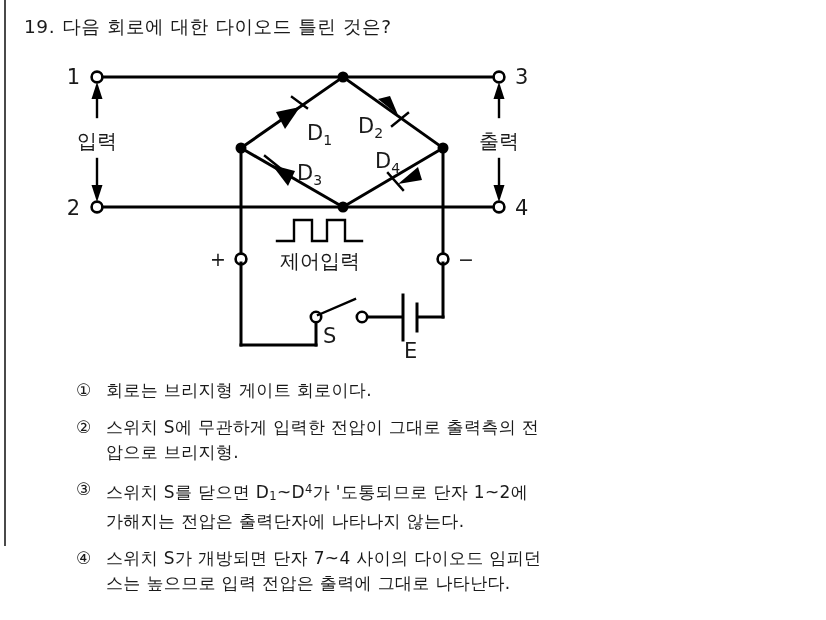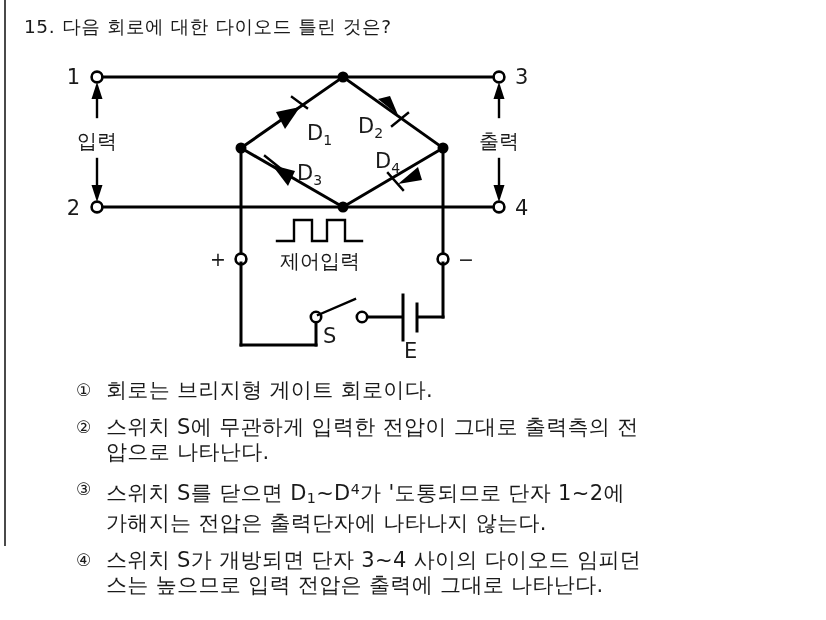--- a/index.html
+++ b/index.html
@@ -62,36 +62,36 @@
   }
   .option-marker {
     flex: 0 0 auto;
     width: 30px;
     font-size: 17px;
     line-height: 25.5px;
     color: #1a1a1a;
   }
   .option-text {
     flex: 1 1 auto;
-    font-size: 21px;
+    font-size: 17px;
     line-height: 25.5px;
     letter-spacing: 0.35px;
     color: #1a1a1a;
     white-space: pre-line;
   }
   .option-text sub { font-size: 0.68em; vertical-align: -0.22em; }
   .option-text sup { font-size: 0.68em; vertical-align: 0.42em; }
 </style>
 </head>
 <body>
 
 <div id="page-rule"></div>
 
 <div id="question-stem">
-  <span class="qnum">15.</span><span>다음 회로에 대한 다이오드 틀린 것은?</span>
+  <span class="qnum">19.</span><span>다음 회로에 대한 다이오드 틀린 것은?</span>
 </div>
 
 <div id="circuit">
   <svg width="620" height="305" viewBox="0 0 620 305" xmlns="http://www.w3.org/2000/svg">
     <defs>
       <style>
         .wire   { stroke:#000; stroke-width:3; fill:none; stroke-linecap:square; }
         .wire-t { stroke:#000; stroke-width:2.4; fill:none; stroke-linecap:square; }
         .term   { fill:#fff; stroke:#000; stroke-width:2.6; }
         .node   { fill:#000; }
@@ -198,28 +198,28 @@
 <div id="options">
 
   <div class="option">
     <span class="option-marker">①</span>
     <span class="option-text">회로는 브리지형 게이트 회로이다.</span>
   </div>
 
   <div class="option">
     <span class="option-marker">②</span>
     <span class="option-text">스위치 S에 무관하게 입력한 전압이 그대로 출력측의 전
-압으로 나타난다.</span>
+압으로 브리지형.</span>
   </div>
 
   <div class="option">
     <span class="option-marker">③</span>
     <span class="option-text"><span>스위치 S를 닫으면 D</span><sub>1</sub><span>~D</span><sup>4</sup><span>가 '도통되므로 단자 1~2에
 가해지는 전압은 출력단자에 나타나지 않는다.</span></span>
   </div>
 
   <div class="option">
     <span class="option-marker">④</span>
-    <span class="option-text">스위치 S가 개방되면 단자 3~4 사이의 다이오드 임피던
+    <span class="option-text">스위치 S가 개방되면 단자 7~4 사이의 다이오드 임피던
 스는 높으므로 입력 전압은 출력에 그대로 나타난다.</span>
   </div>
 
 </div>
 
 </body></html>

